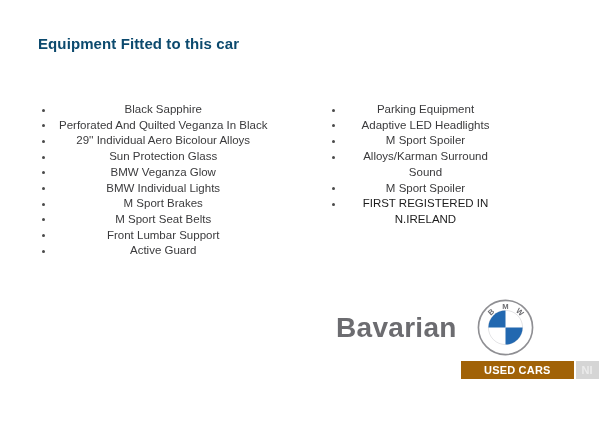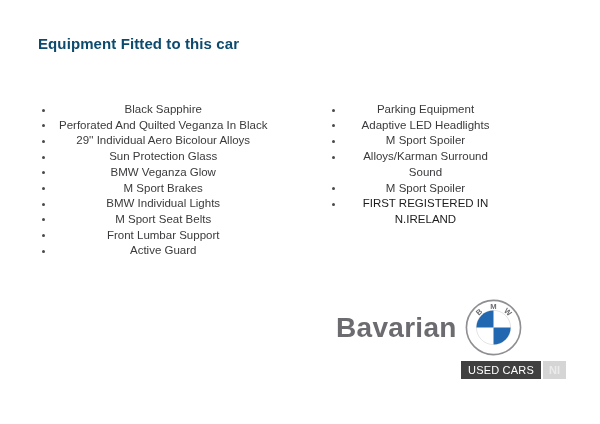--- a/index.html
+++ b/index.html
@@ -48,38 +48,38 @@
     left: 336px; top: 299px;
     display: flex;
     align-items: center;
   }
   .dealer-name {
     font-size: 28px;
     font-weight: 700;
     color: #6c6c70;
     letter-spacing: 0.3px;
     line-height: 57px;
-    margin-right: 8px;
+    margin-right: 20px;
   }
   .roundel { width: 57px; height: 57px; display: block; }
 
   .badge-row {
     position: absolute;
     left: 461px; top: 361px;
     display: flex;
   }
   .badge-used-cars {
-    background: #404040;
+    background: #a16207;
     color: #ffffff;
     font-size: 11px;
-    font-weight: 400;
+    font-weight: 700;
     letter-spacing: 0.2px;
     height: 18px;
     line-height: 18px;
-    padding: 0 7px;
+    padding: 0 23px;
   }
   .badge-region {
     background: #d5d5d5;
     color: #ebebeb;
     font-size: 11px;
     font-weight: 700;
     height: 18px;
     line-height: 18px;
     padding: 0 6px;
     margin-left: 2px;
@@ -95,23 +95,23 @@
     <li>Black Sapphire</li>
 
     <li>Perforated And Quilted Veganza In Black</li>
 
     <li>29'' Individual Aero Bicolour Alloys</li>
 
     <li>Sun Protection Glass</li>
 
     <li>BMW Veganza Glow</li>
 
+    <li>BMW Individual Lights</li>
+
     <li>M Sport Brakes</li>
-
-    <li>BMW Individual Lights</li>
 
     <li>M Sport Seat Belts</li>
 
     <li>Front Lumbar Support</li>
 
 
     <li>Active Guard</li>
   </ul>
 
 <ul class="equip-list right">

